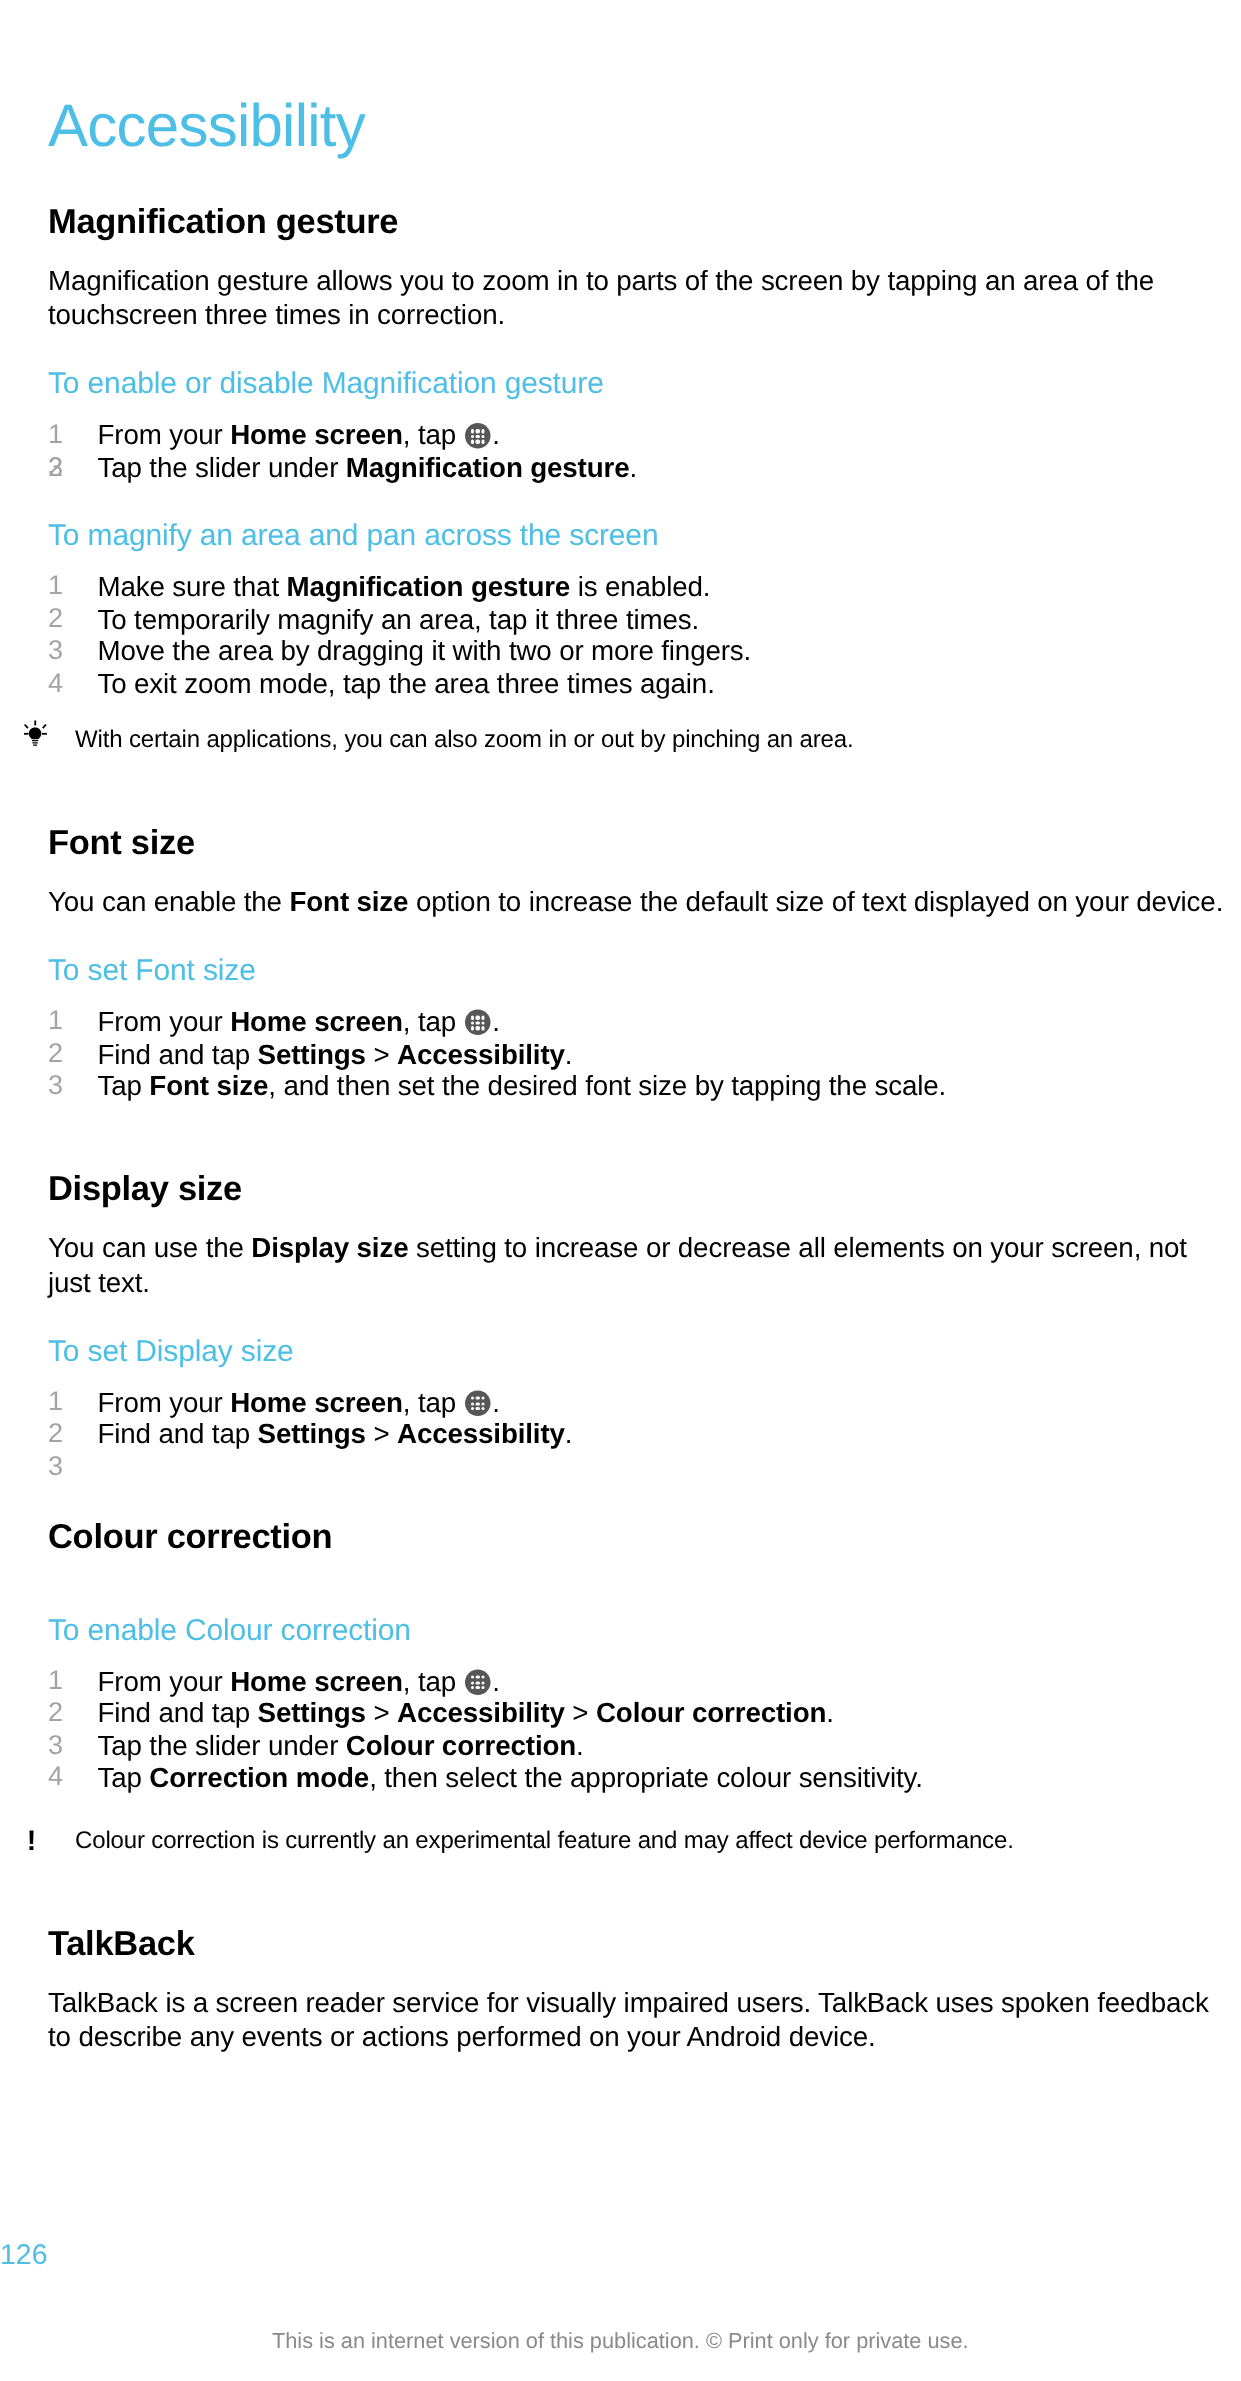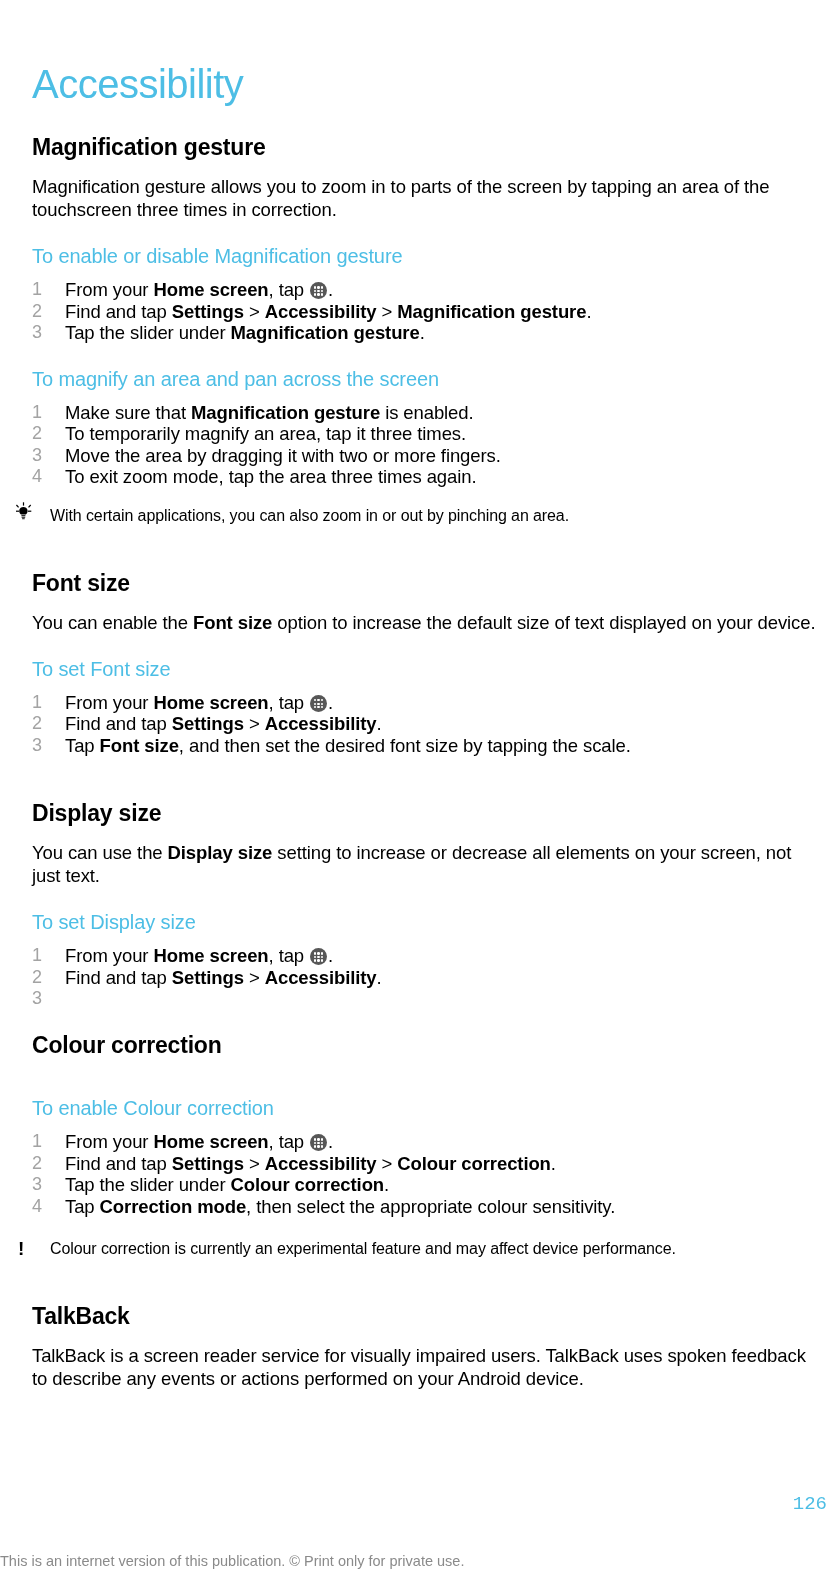--- a/index.html
+++ b/index.html
@@ -124,32 +124,31 @@
     height: 2.4px;
     border-radius: 50%;
     background: #ffffff;
   }
   
   .page-number {
     position: absolute;
     left: 0;
     right: 0;
     top: 1493px;
-    text-align: right;
+    text-align: left;
     color: #4DBEE5;
     font-size: 19px;
     line-height: 22px;
-    font-family: Liberation Mono, monospace;
   }
   .footer-note {
     position: absolute;
     left: 0;
     right: 0;
     top: 1552px;
-    text-align: left;
+    text-align: center;
     color: #8a8a8a;
     font-size: 14.5px;
     line-height: 18px;
   }
   
   .sp-title   { height: 62px; }
 </style>
 </head>
 <body>
 
@@ -162,21 +161,21 @@
   <div id="content">
       <div style="height: 28px;"></div>
       <h2 class="section-heading">Magnification gesture</h2>
       <div style="height: 15px;"></div>
       <p class="body-text">Magnification gesture allows you to zoom in to parts of the screen by tapping an area of the touchscreen three times in correction.</p>
       <div style="height: 24px;"></div>
       <div class="proc-heading">To enable or disable Magnification gesture</div>
       <div style="height: 12px;"></div>
       <div class="steps">
         <div class="step"><span class="step-num">1</span><span><span>From your </span><b>Home screen</b><span>, tap </span><span class="appdrawer-icon"><i style="left: 3.6px; top: 4.4px;"></i><i style="left: 7.3px; top: 4.4px;"></i><i style="left: 11px; top: 4.4px;"></i><i style="left: 3.6px; top: 8.1px;"></i><i style="left: 7.3px; top: 8.1px;"></i><i style="left: 11px; top: 8.1px;"></i><i style="left: 3.6px; top: 11.3px;"></i><i style="left: 7.3px; top: 11.3px;"></i><i style="left: 11px; top: 11.3px;"></i></span><span>.</span></span></div>
-        <div class="step"><span class="step-num">2</span><span><span>Find and tap </span><b>Settings</b><span> &gt; </span><b>Accessibility</b><span> &gt; </span><b>Magnification gesture</b><span>.</span></span></div>
+        <div class="step"><span class="step-num">2</span></div>
         <div class="step"><span class="step-num">3</span><span><span>Tap the slider under </span><b>Magnification gesture</b><span>.</span></span></div>
       </div>
       <div style="height: 24px;"></div>
       <div class="proc-heading">To magnify an area and pan across the screen</div>
       <div style="height: 12px;"></div>
       <div class="steps">
         <div class="step"><span class="step-num">1</span><span><span>Make sure that </span><b>Magnification gesture</b><span> is enabled.</span></span></div>
         <div class="step"><span class="step-num">2</span><span><span>To temporarily magnify an area, tap it three times.</span></span></div>
         <div class="step"><span class="step-num">3</span><span><span>Move the area by dragging it with two or more fingers.</span></span></div>
         <div class="step"><span class="step-num">4</span><span><span>To exit zoom mode, tap the area three times again.</span></span></div>

